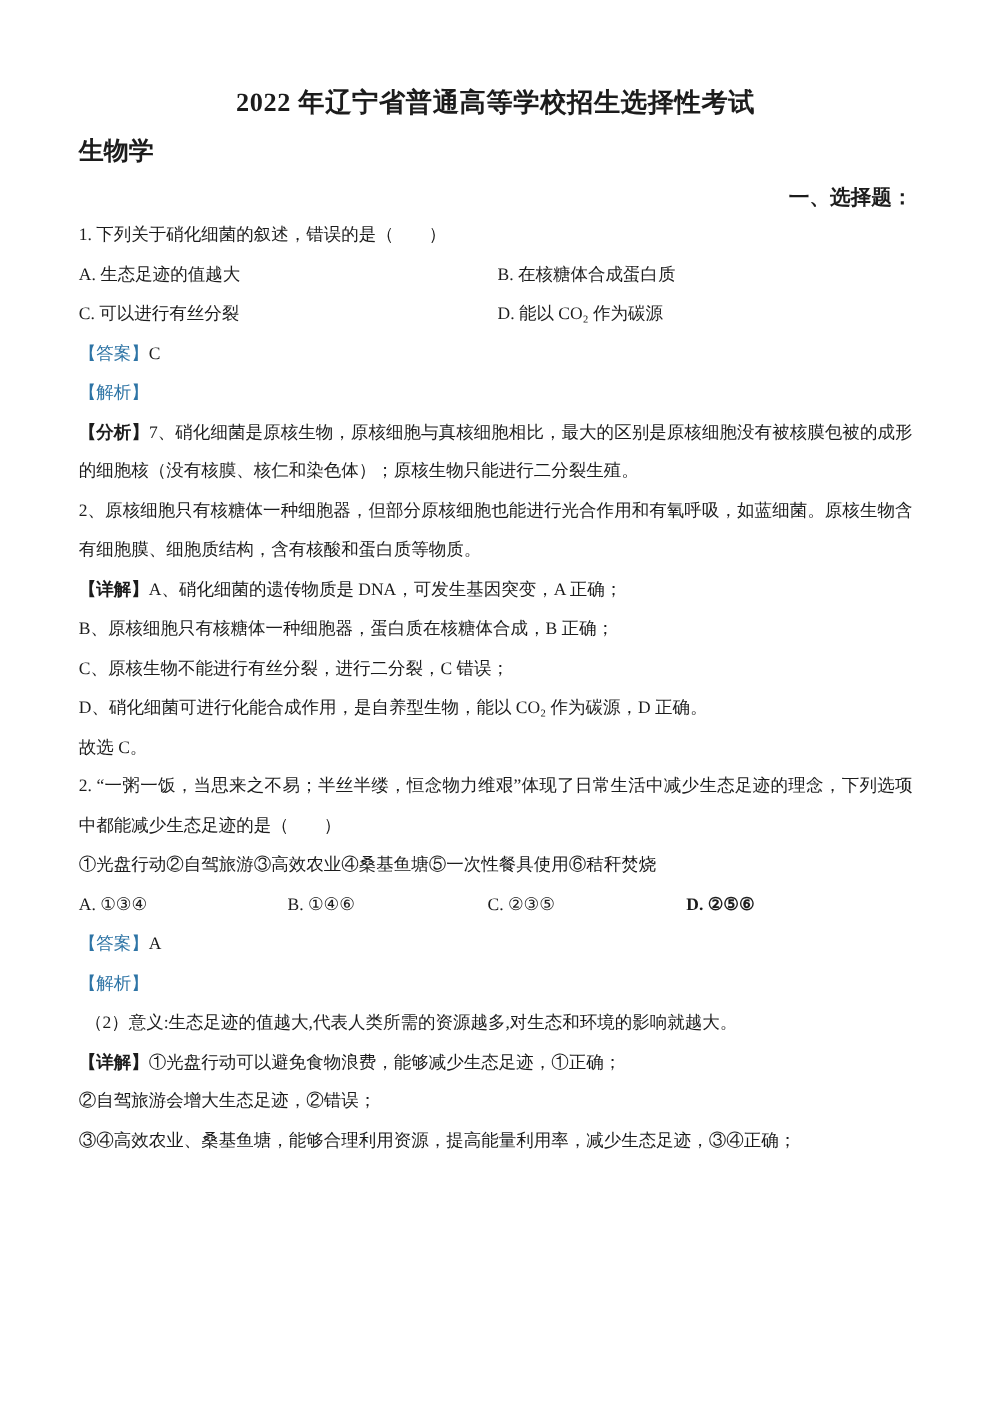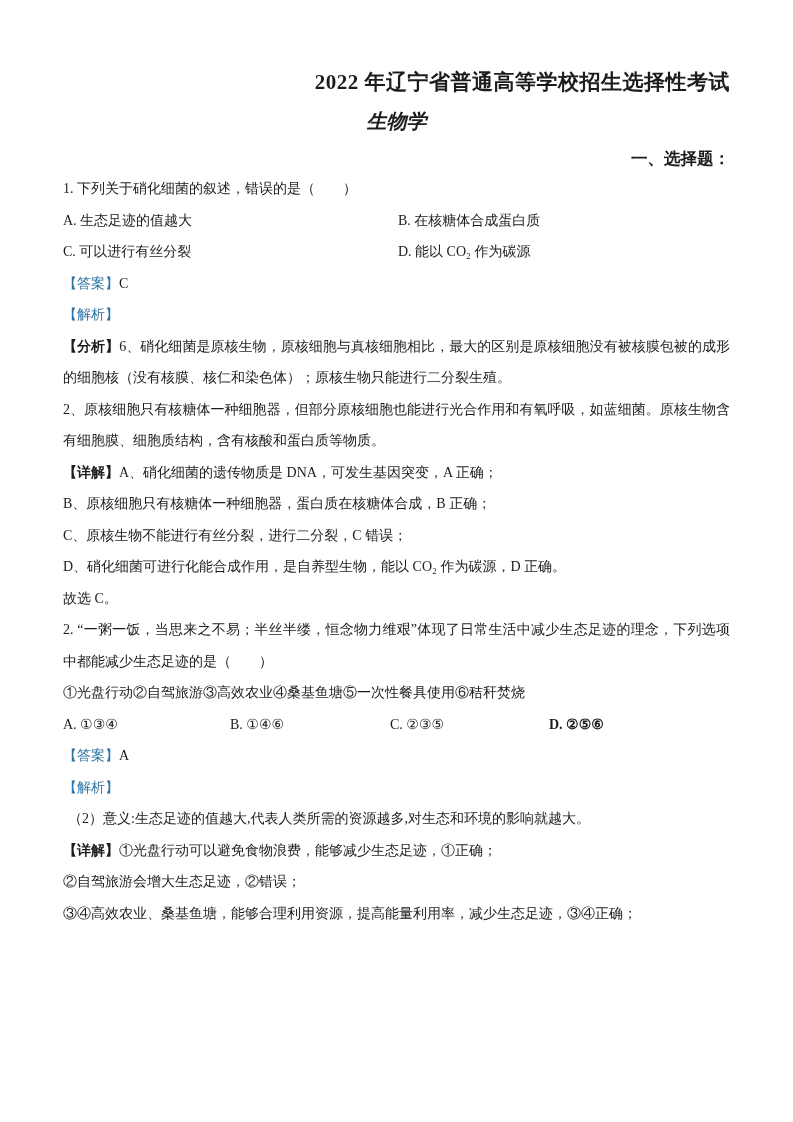--- a/index.html
+++ b/index.html
@@ -5,25 +5,25 @@
   html,body { margin:0; padding:0; background:#ffffff; }
   .page {
     width:793px; height:1122px; position:relative; overflow:hidden;
     background:#ffffff; color:#1c1c1c;
     font-family:"Liberation Serif","DejaVu Serif",serif;
     margin:0 auto;
   }
   .inner { padding:0 63px; }
   .title {
     margin:0; padding-top:66px; font-size:21px; font-weight:bold;
-    text-align:right; line-height:32px; letter-spacing:0.5px;
+    text-align:center; line-height:32px; letter-spacing:0.5px;
   }
   .subtitle {
     margin:7px 0 0; font-size:20px; font-weight:bold;
-    text-align:center; line-height:32px;font-style:italic;
+    text-align:left; line-height:32px;
   }
   .section {
     margin:8px 0 0; font-size:16.5px; font-weight:bold; line-height:26px;
     font-family:"Liberation Sans","DejaVu Sans",sans-serif;
     text-align:right;
   }
   .body { margin-top:2px; }
   .p { margin:0; font-size:14px; line-height:31.5px; text-align:justify; }
   .optrow { position:relative; height:31.5px; font-size:14px; }
   .optrow .opt { position:absolute; top:0; line-height:31.5px; white-space:nowrap; }
@@ -53,21 +53,21 @@
       </div>
       <div class="optrow">
         <span class="opt c0">C. 可以进行有丝分裂</span>
         <span class="opt q1b">D. 能以 CO₂ 作为碳源</span>
       </div>
 
       <p class="p"><span class="blue">【答案】</span><span>C</span></p>
 
       <p class="p"><span class="blue">【解析】</span></p>
 
-      <p class="p"><span class="mk">【分析】</span><span>6、硝化细菌是原核生物，原核细胞与真核细胞相比，最大的区别是原核细胞没有被核膜包被的成形的细胞核（没有核膜、核仁和染色体）；原核生物只能进行二分裂生殖。</span></p>
+      <p class="p"><span class="mk">【分析】</span><span>7、硝化细菌是原核生物，原核细胞与真核细胞相比，最大的区别是原核细胞没有被核膜包被的成形的细胞核（没有核膜、核仁和染色体）；原核生物只能进行二分裂生殖。</span></p>
 
       <p class="p">2、原核细胞只有核糖体一种细胞器，但部分原核细胞也能进行光合作用和有氧呼吸，如蓝细菌。原核生物含有细胞膜、细胞质结构，含有核酸和蛋白质等物质。</p>
 
       <p class="p"><span class="mk">【详解】</span><span>A、硝化细菌的遗传物质是 DNA，可发生基因突变，A 正确；</span></p>
 
       <p class="p">B、原核细胞只有核糖体一种细胞器，蛋白质在核糖体合成，B 正确；</p>
       <p class="p">C、原核生物不能进行有丝分裂，进行二分裂，C 错误；</p>
       <p class="p">D、硝化细菌可进行化能合成作用，是自养型生物，能以 CO₂ 作为碳源，D 正确。</p>
       <p class="p">故选 C。</p>
 

